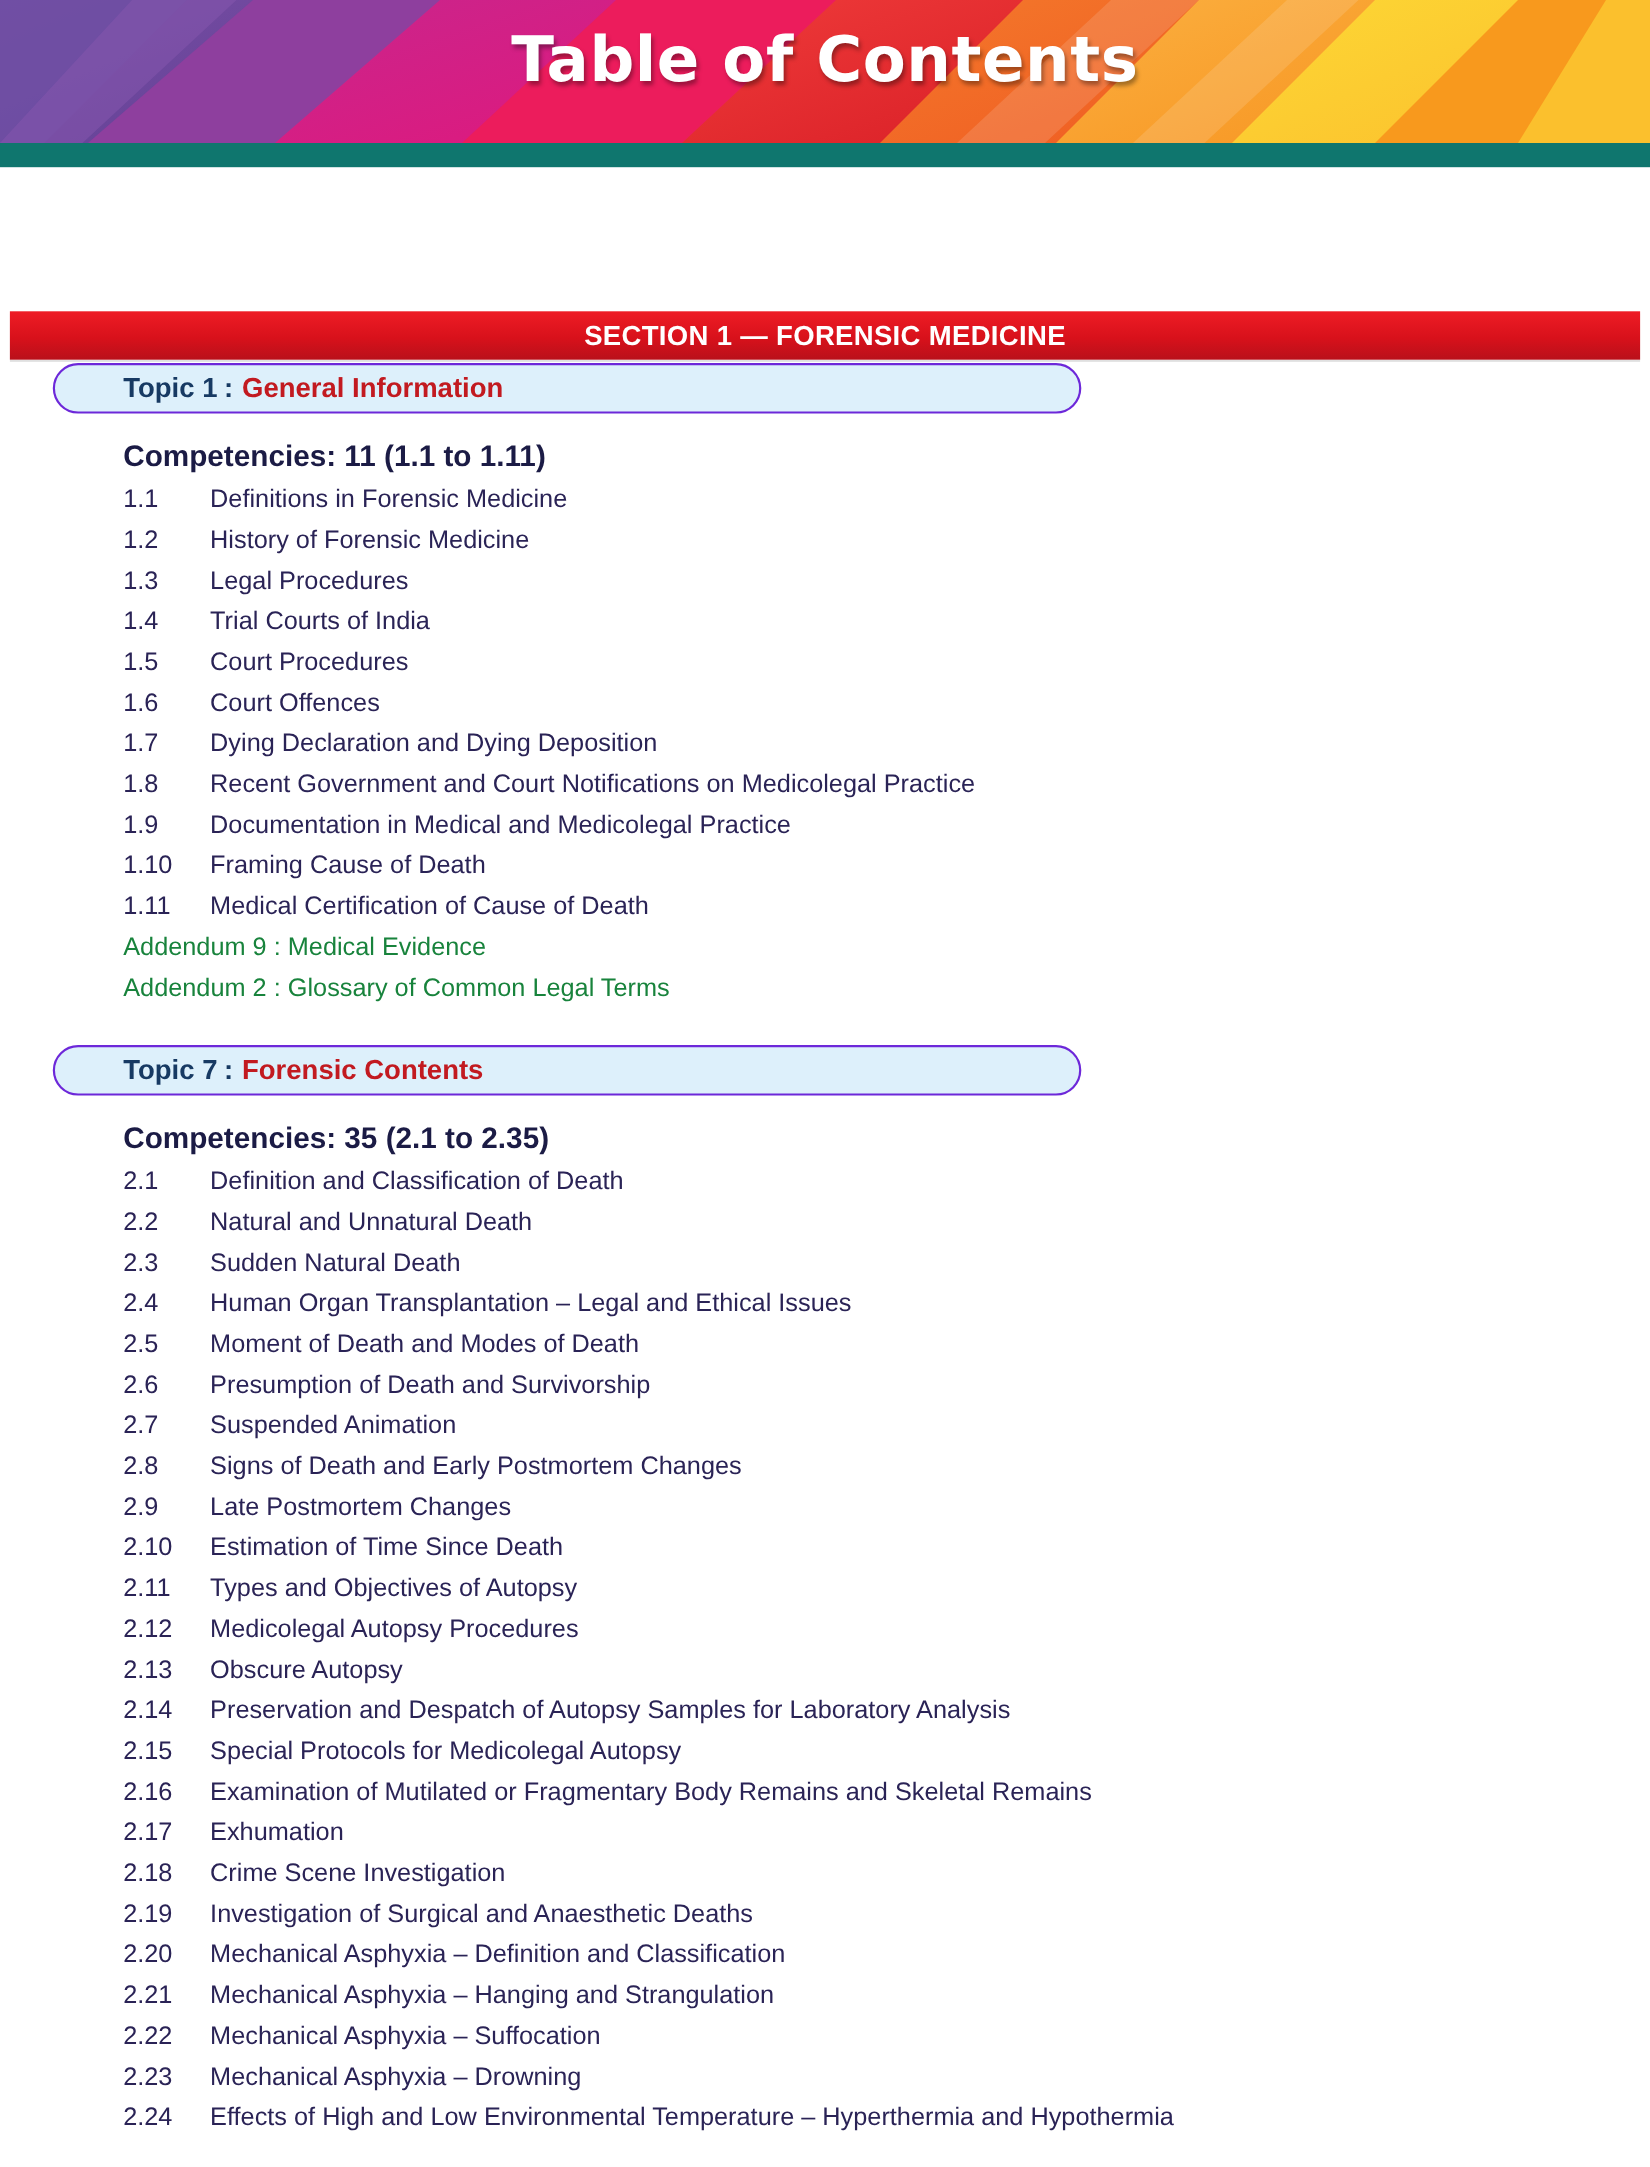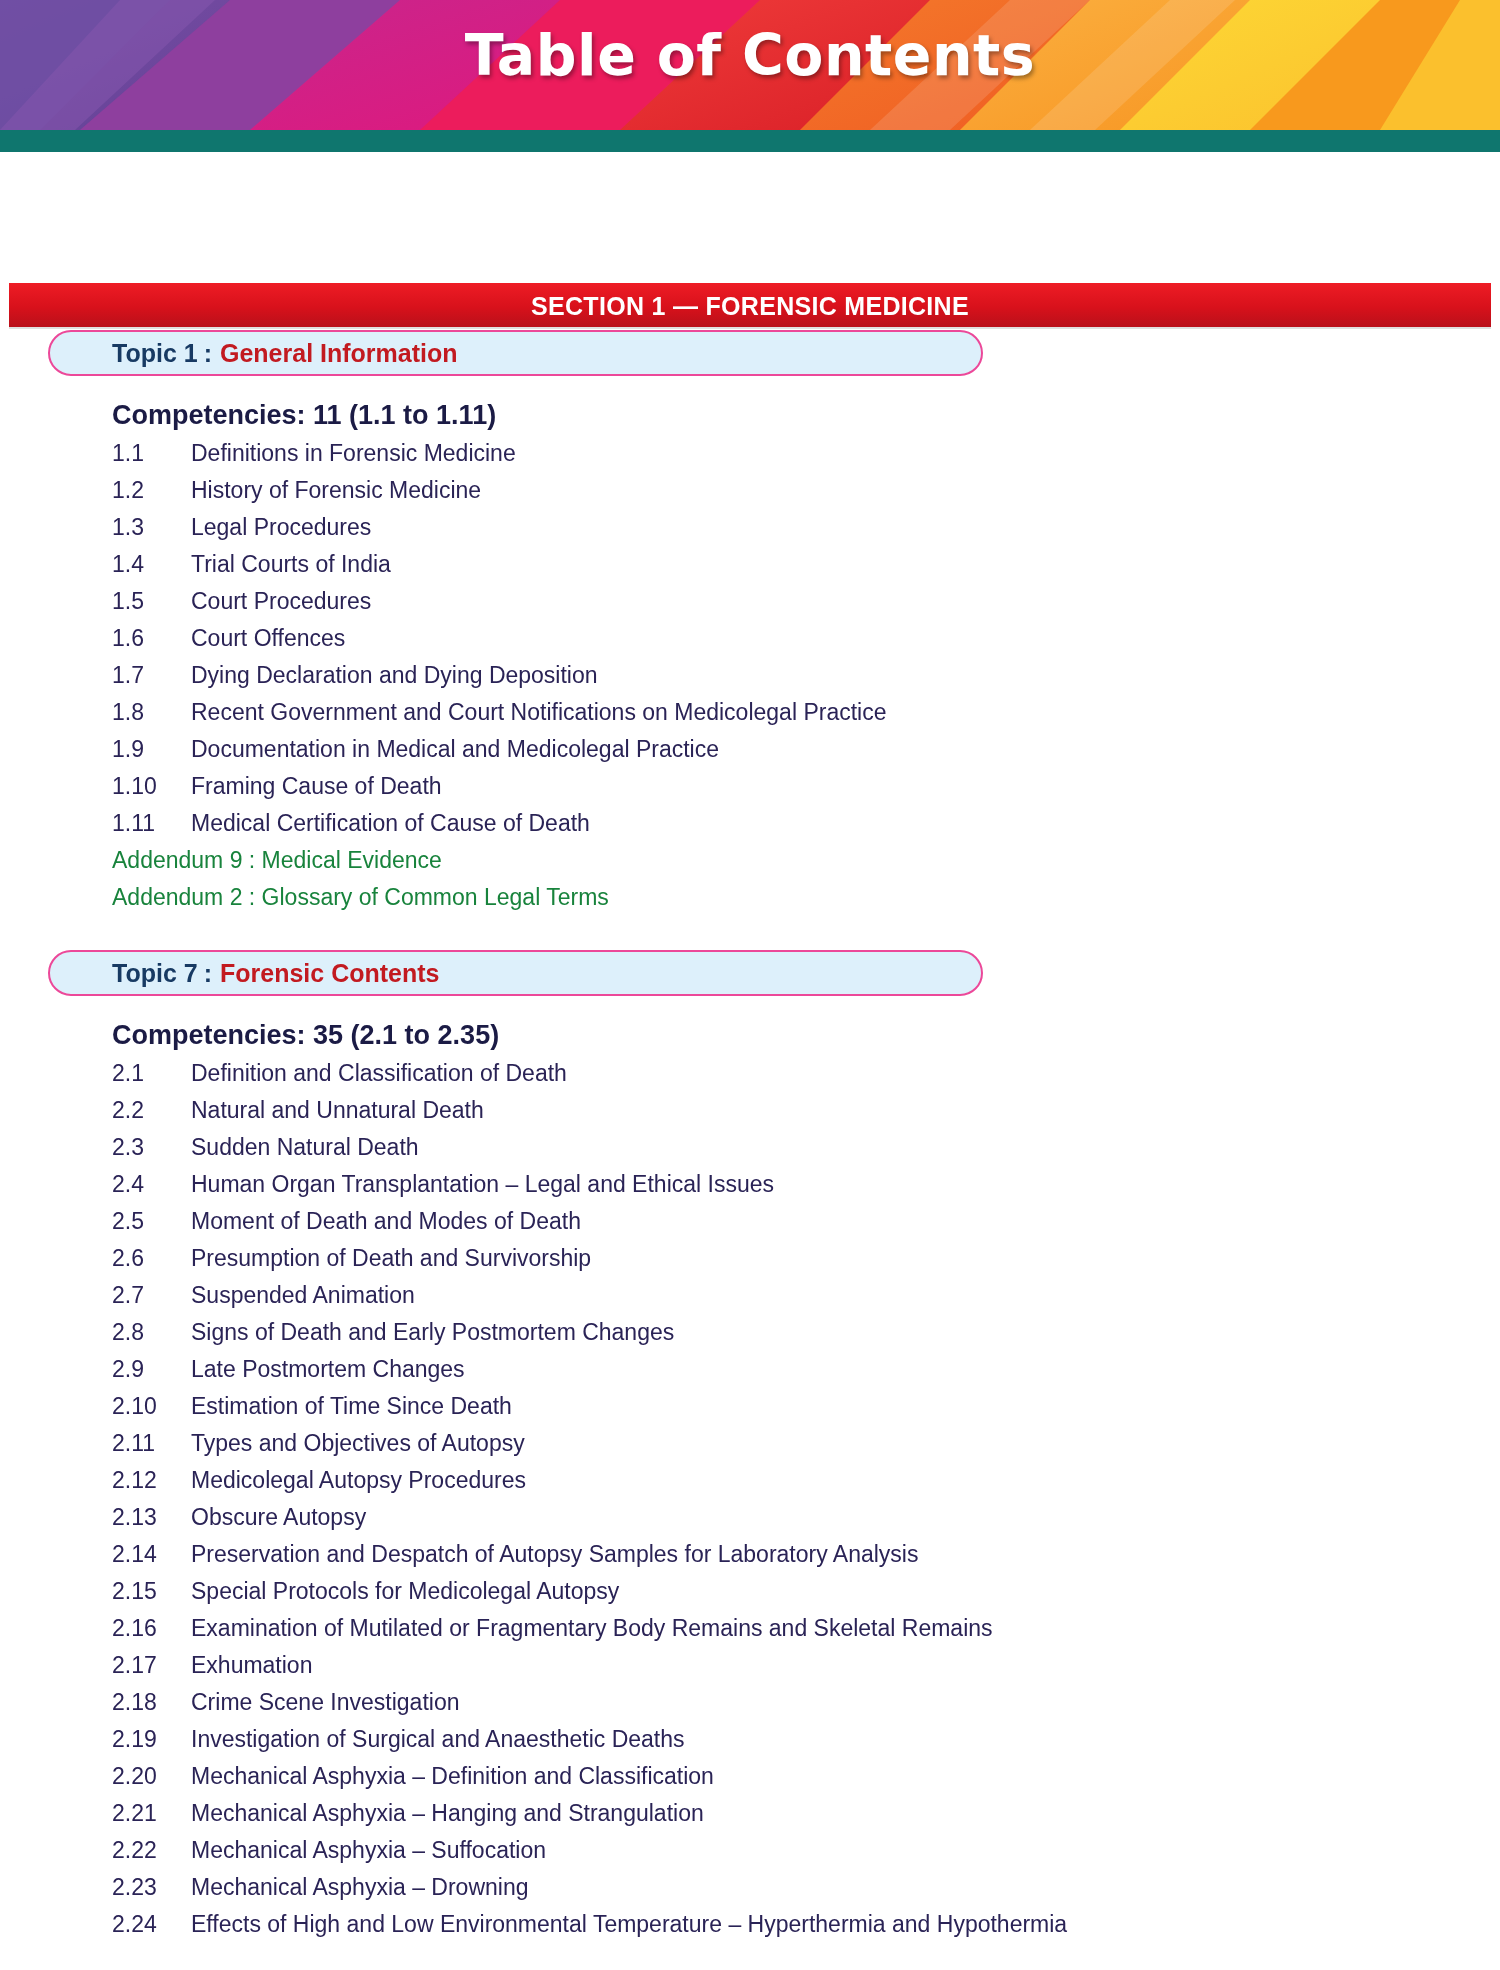--- a/index.html
+++ b/index.html
@@ -77,21 +77,21 @@
     position: absolute;
     top: 330px;
     left: 0;
     width: 1500px;
   }
 
   .topic-pill {
     margin: 0 0 0 48px;
     width: 935px;
     height: 46px;
-    border: 2px solid #ec4899;
+    border: 2px solid #6d28d9;
     border-radius: 24px;
     background: #ddf0fb;
     box-sizing: border-box;
     display: flex;
     align-items: center;
     padding-left: 62px;
   }
   .topic-label {
     font-size: 25px;
     font-weight: bold;

